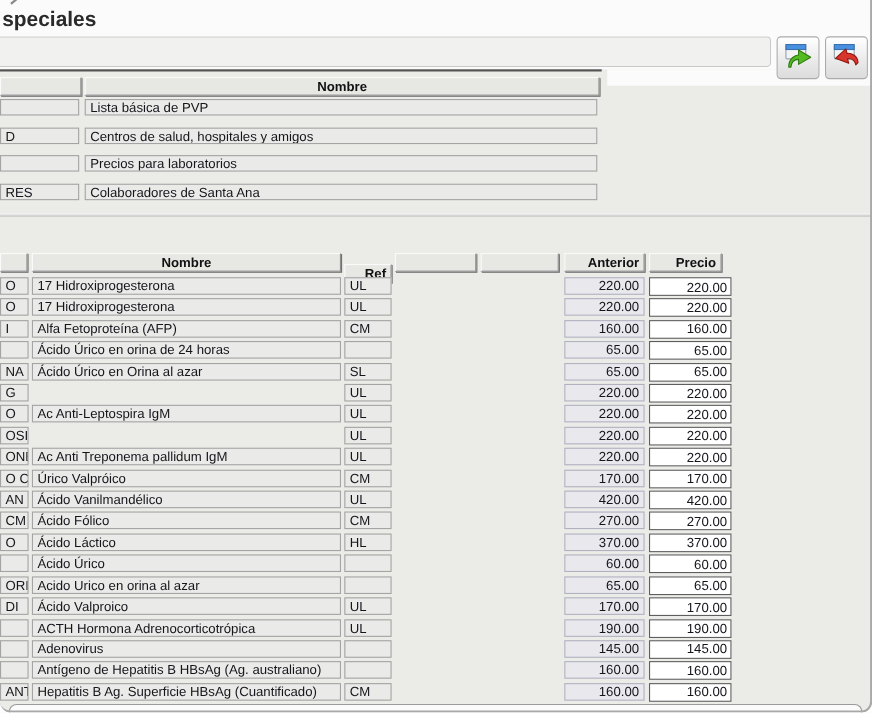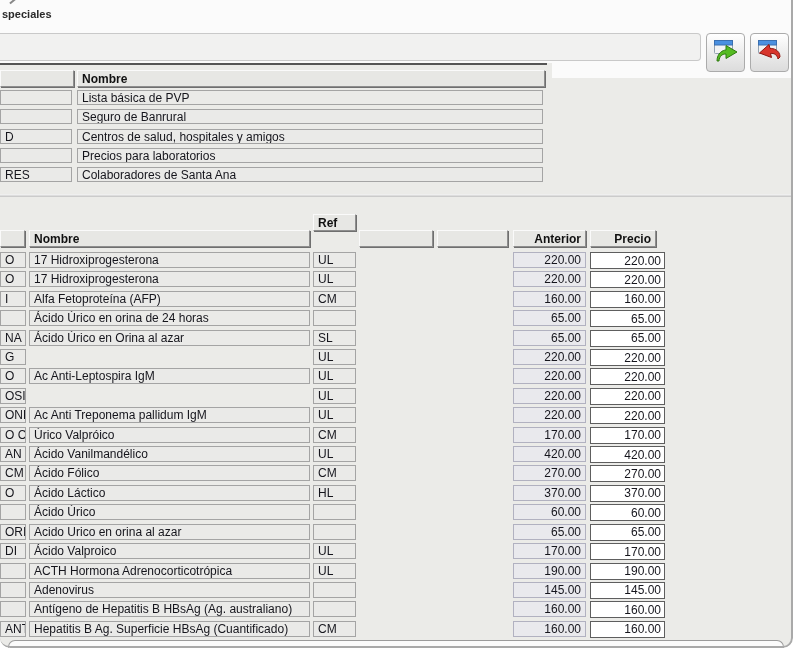--- a/index.html
+++ b/index.html
@@ -2,50 +2,50 @@
 <html><head>
 <meta charset="utf-8">
 <style>
   html,body{margin:0;padding:0;background:#ffffff;}
   body{font-family:"Liberation Sans", sans-serif;}
   #window{position:relative;width:793px;height:648px;background:#ebebe8;overflow:hidden;border-radius:0 0 10px 10px;}
   .abs{position:absolute;box-sizing:border-box;}
   
   .top-white{left:0;top:0;width:793px;height:63px;background:#fbfbfb;}
   .top-white2{left:552px;top:63px;width:241px;height:15px;background:#fbfbfb;}
-  .tab-label{left:2px;top:8px;font-size:11px;font-weight:600;color:#2a2a2a;}
+  .tab-label{left:2px;top:8px;font-size:19px;font-weight:600;color:#2a2a2a;}
   .tab-tick{left:9px;top:0px;width:8px;height:2px;background:#888;transform:rotate(-40deg);}
   .filter-bar{left:0;top:33px;width:701px;height:28px;background:#f1f1f0;border:1px solid #c9c9c9;border-left:none;border-radius:0 4px 4px 0;outline:none;font-size:12px;padding:0 6px;color:#222;}
   .btn{top:33px;width:39px;height:39px;border:1px solid #ababab;border-radius:4px;background:linear-gradient(#ffffff,#e9e9e9 60%,#dcdcdc);cursor:pointer;display:flex;align-items:center;justify-content:center;padding:0;}
   .btn-export{left:706px;}
   .btn-import{left:750px;}
   .dark-rule{left:0;top:63px;width:547px;height:2px;background:#555;}
   
   .cell{position:absolute;top:0;box-sizing:border-box;height:16px;border:1px solid #a4a4a4;background:#eaeae8;
         font-size:12px;line-height:13px;padding:1px 4px;color:#15151c;white-space:nowrap;overflow:hidden;}
   .hdr{position:absolute;box-sizing:border-box;height:17px;background:#e7e7e4;border:1px solid #8e8e8e;
        border-top-color:#fafafa;border-left-color:#fafafa;box-shadow:1px 1px 0 #6f6f6f;
-       font-size:12px;font-weight:bold;line-height:14px;padding:1px 4px;color:#111;white-space:nowrap;overflow:hidden;}
+       font-size:12px;font-weight:bold;line-height:14px;padding:1px 4px;color:#111;white-space:nowrap;overflow:hidden;text-align:center;}
   .hdr::after{content:"";position:absolute;right:-4px;top:1px;width:1px;height:12px;background:#8a8a8a;}
   .num{text-align:right;}
   .ctr{text-align:left;}
   
   .u-hdr-code{left:0;top:70px;width:74px;}
   .u-hdr-nombre{left:77px;top:70px;width:468px;}
   .u-rows{left:0;top:90px;width:546px;height:92px;display:flex;flex-direction:column;justify-content:space-between;}
   .u-row{position:relative;height:15px;}
   .u-row .cell{height:15px;}
   .uc-code{left:0;width:72px;}
   .uc-nombre{left:77px;width:466px;}
   
   .divider{left:0;top:194px;width:793px;height:3px;background:linear-gradient(#f8f8f8,#c2c2c2);}
   
   .l-hdr-code{left:0;top:230px;width:25px;}
   .l-hdr-nombre{left:29px;top:230px;width:281px;}
-  .l-hdr-ref{left:313px;top:214px;width:43px;text-align:left;}
+  .l-hdr-ref{left:313px;top:240px;width:43px;text-align:right;}
   .l-hdr-b1{left:359px;top:230px;width:74px;}
   .l-hdr-b2{left:437px;top:230px;width:71px;}
   .l-hdr-ant{left:513px;top:230px;width:73px;text-align:right;}
   .l-hdr-pre{left:590px;top:230px;width:66px;text-align:right;}
   .l-rows{left:0;top:252px;width:793px;height:386px;display:flex;flex-direction:column;justify-content:space-between;}
   .l-row{position:relative;height:17px;}
   .c-code{left:0;width:26px;}
   .c-nombre{left:29px;width:281px;}
   .c-ref{left:313px;width:43px;}
   .c-ant{left:513px;width:73px;background:#e9e9ed;border-color:#b1b1c0;}
@@ -91,24 +91,20 @@
   <div class="abs dark-rule"></div>
 
   <div class="hdr u-hdr-code"></div>
   <div class="hdr u-hdr-nombre">Nombre</div>
   <div class="abs u-rows">
       <div class="u-row">
         <div class="cell uc-code"></div>
         <div class="cell uc-nombre">Lista básica de PVP</div>
       </div>
       <div class="u-row">
-        <div class="cell uc-code"></div>
-        <div class="cell uc-nombre">Seguro de Banrural</div>
-      </div>
-      <div class="u-row">
         <div class="cell uc-code">D</div>
         <div class="cell uc-nombre">Centros de salud, hospitales y amigos</div>
       </div>
       <div class="u-row">
         <div class="cell uc-code"></div>
         <div class="cell uc-nombre">Precios para laboratorios</div>
       </div>
       <div class="u-row">
         <div class="cell uc-code">RES</div>
         <div class="cell uc-nombre">Colaboradores de Santa Ana</div>

